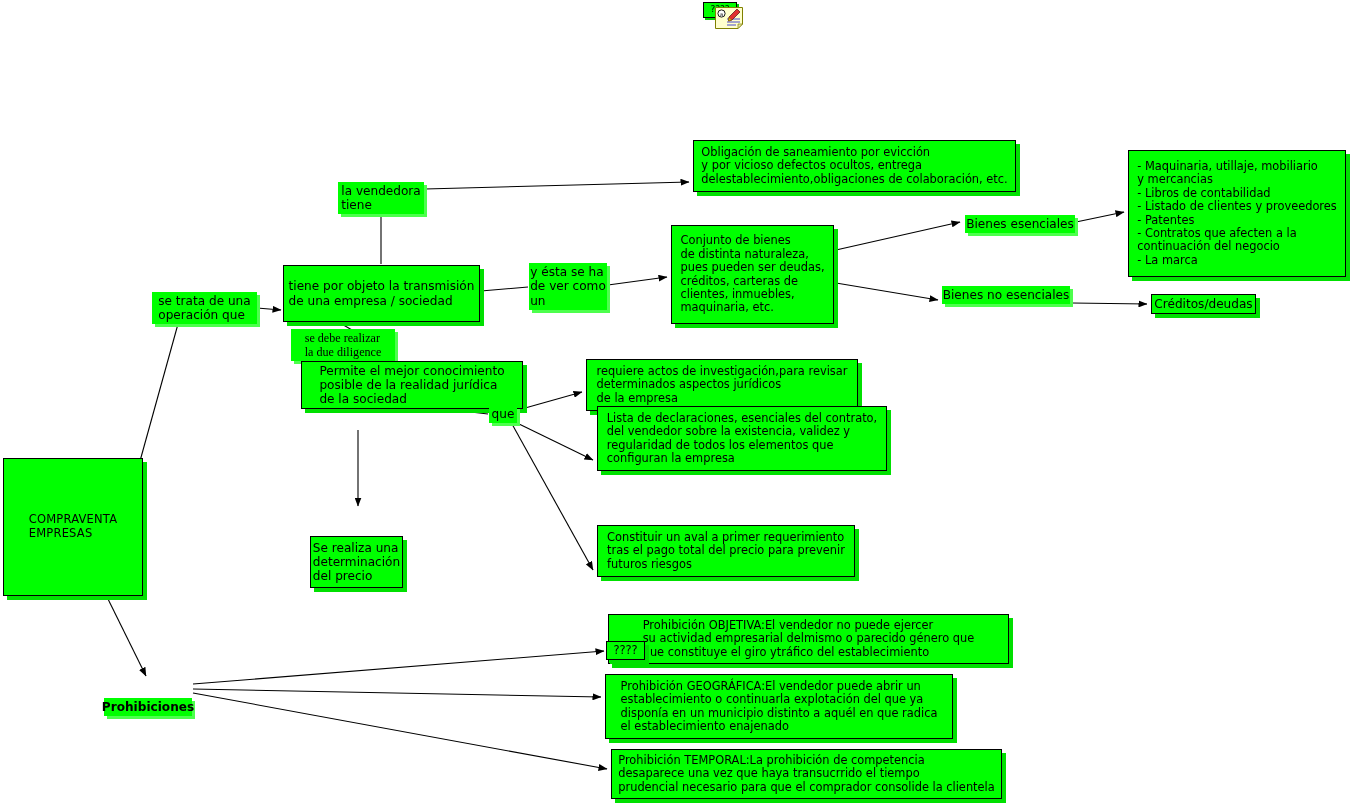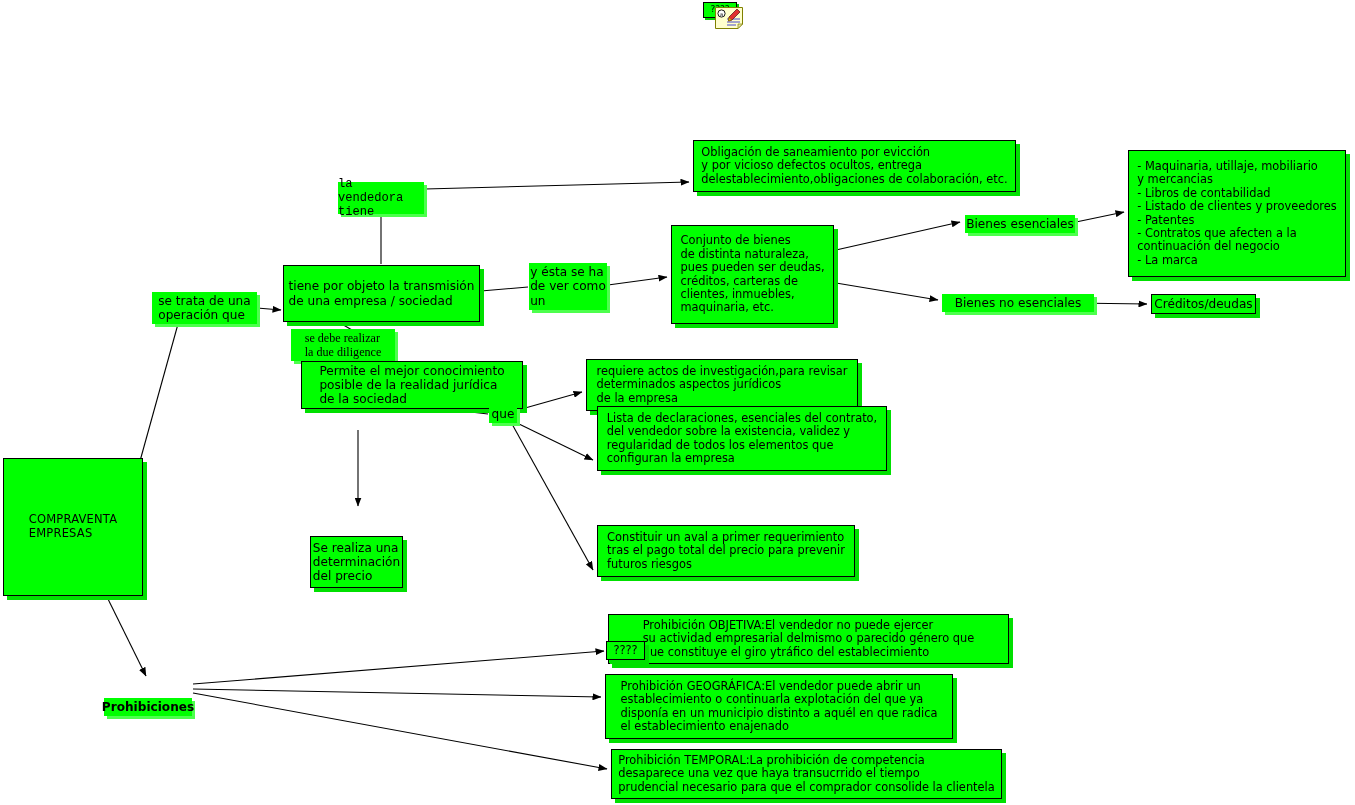--- a/index.html
+++ b/index.html
@@ -116,36 +116,36 @@
       </g>
   </svg>
 
   <div id="node-layer">
       <div class="node boxed root fs11" style="left: 3px; top: 458px; width: 140px; height: 138px;">COMPRAVENTA
 EMPRESAS</div>
       <div class="node plain fs12" style="left: 152px; top: 292px; width: 105px; height: 32px;">se trata de una
 operación que</div>
       <div class="node boxed fs12" style="left: 283px; top: 265px; width: 197px; height: 57px;">tiene por objeto la transmisión
 de una empresa / sociedad</div>
-      <div class="node plain fs12" style="left: 338px; top: 182px; width: 86px; height: 32px; font-family: Liberation Mono, monospace;">la vendedora
+      <div class="node plain fs12" style="left: 338px; top: 182px; width: 86px; height: 32px;">la vendedora
 tiene</div>
       <div class="node boxed fs11" style="left: 693px; top: 140px; width: 323px; height: 52px;">Obligación de saneamiento por evicción
 y por vicioso defectos ocultos, entrega
 delestablecimiento,obligaciones de colaboración, etc.</div>
       <div class="node plain fs12" style="left: 529px; top: 263px; width: 78px; height: 47px;">y ésta se ha
 de ver como
 un</div>
       <div class="node boxed fs11" style="left: 671px; top: 225px; width: 163px; height: 99px;">Conjunto de bienes
 de distinta naturaleza,
 pues pueden ser deudas,
 créditos, carteras de
 clientes, inmuebles,
 maquinaria, etc.</div>
       <div class="node plain fs12" style="left: 965px; top: 215px; width: 110px; height: 18px;">Bienes esenciales</div>
-      <div class="node plain fs12" style="left: 942px; top: 294px; width: 152px; height: 18px;">Bienes no esenciales</div>
+      <div class="node plain fs12" style="left: 942px; top: 286px; width: 128px; height: 18px;">Bienes no esenciales</div>
       <div class="node boxed fs11" style="left: 1128px; top: 150px; width: 218px; height: 127px;">- Maquinaria, utillaje, mobiliario
 y mercancias
 - Libros de contabilidad
 - Listado de clientes y proveedores
 - Patentes
 - Contratos que afecten a la
 continuación del negocio
 - La marca</div>
       <div class="node boxed fs12" style="left: 1151px; top: 294px; width: 105px; height: 20px;">Créditos/deudas</div>
       <div class="node plain fs12" style="left: 291px; top: 329px; width: 104px; height: 32px; font-family: Liberation Serif, serif;">se debe realizar

